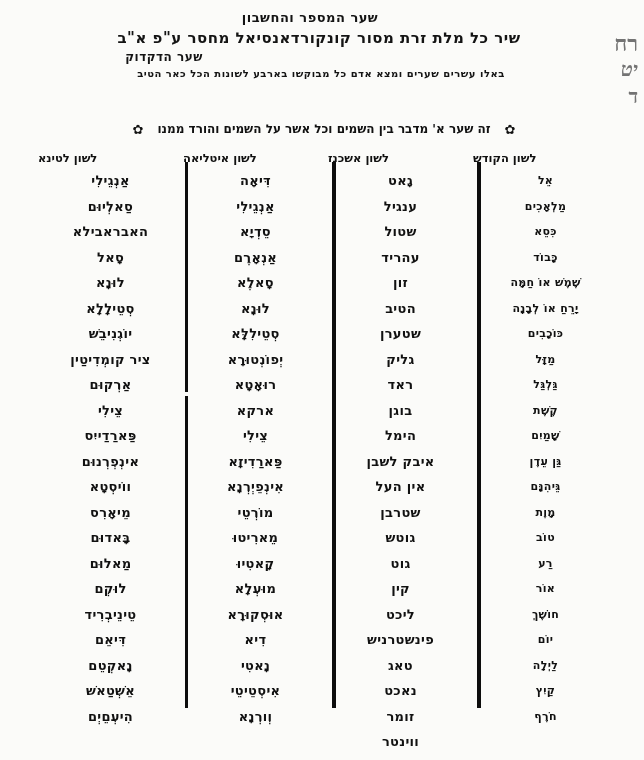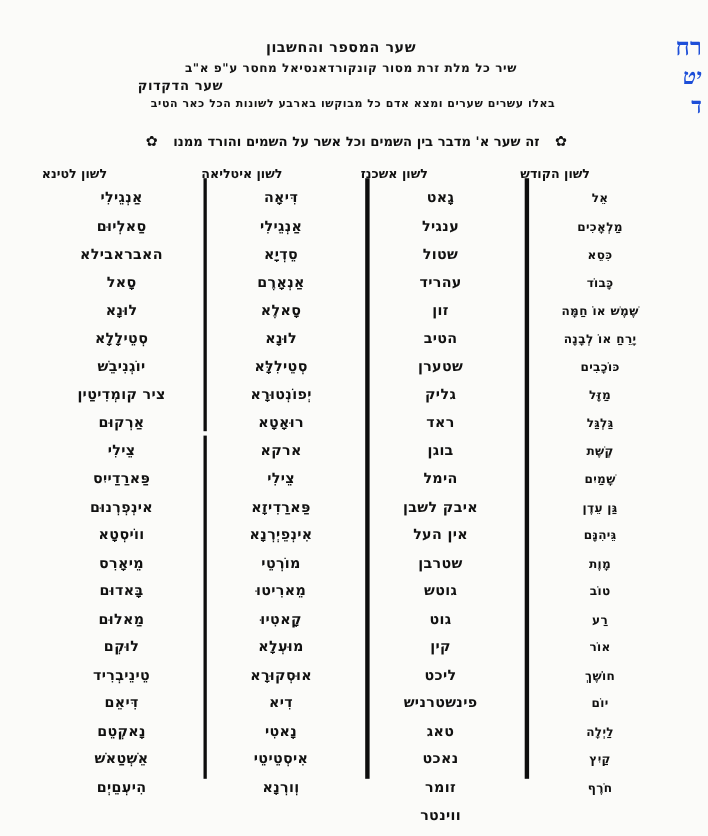--- a/index.html
+++ b/index.html
@@ -17,45 +17,45 @@
   #page {
     position: relative;
     width: 644px;
     height: 760px;
     background: #fbfbf9;
   }
 
   
   .header {
     position: absolute;
-    top: 36px;
+    top: 10px;
     right: 22px;
     width: 596px;
     text-align: center;
     direction: rtl;
   }
   .hdr-line {
     font-family: "DejaVu Sans", sans-serif;
     font-weight: bold;
     color: #141414;
     letter-spacing: 0.5px;
     white-space: nowrap;
   }
   .hdr-line.l1 { font-size: 13px; margin-bottom: 4px; padding-right: 28px;}
-  .hdr-line.l2 { font-size: 11px; margin-bottom: 3px; padding-right: 10px;}
+  .hdr-line.l2 { font-size: 15px; margin-bottom: 3px; padding-right: 10px;}
   .hdr-line.l3 { font-size: 12px; margin-bottom: 4px; padding-right: 320px; }
   .hdr-line.l4 { font-size: 10px; margin-bottom: 22px; padding-right: 6px;}
 
   
   .folio {
     position: absolute;
     right: 6px;
     font-weight: bold;
     font-size: 22px;
-    color: #1d4ed8;
+    color: #737373;
     font-family: "DejaVu Serif", serif;
   }
   .folio-a { top: 30px; }
   .folio-b { top: 57px; font-size: 20px; font-style: italic;}
   .folio-c { top: 84px; font-size: 20px;}
 
   
   .ornrow {
     position: absolute;
     top: 122px;

